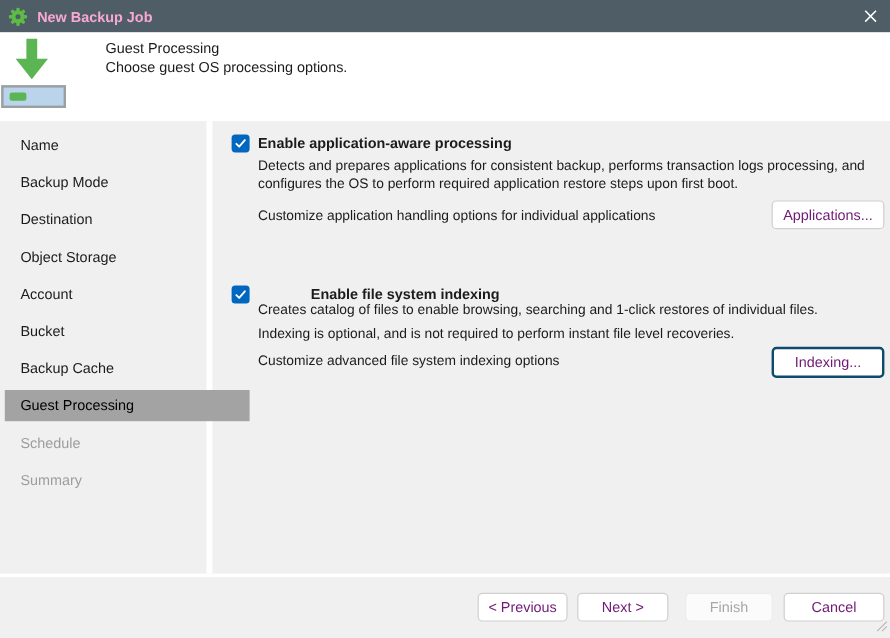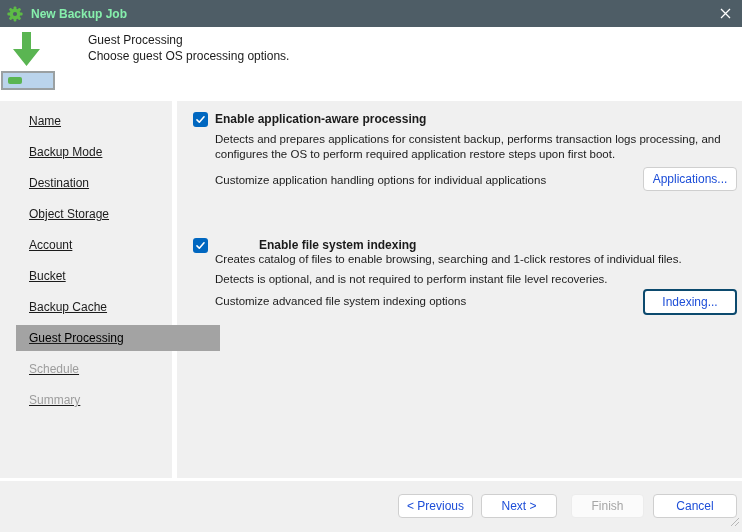--- a/index.html
+++ b/index.html
@@ -8,57 +8,57 @@
     position:relative; width:742px; height:532px; overflow:hidden;
     background:#f0f0f0; font-family:"Liberation Sans", sans-serif;
     font-size:12px; color:#1b1b1b;
   }
   
   .titlebar {
     position:absolute; left:0; top:0; width:742px; height:27px;
     background:#4e5d66; display:flex; align-items:center;
   }
   .gear { display:inline-flex; margin-left:7px; }
-  .titletext { color:#86efac; margin-left:8px; font-weight:700; font-size:12px; }
+  .titletext { color:#f9a8d4; margin-left:8px; font-weight:700; font-size:12px; }
   .closebtn {
     position:absolute; right:0; top:0; width:34px; height:27px;
     display:flex; align-items:center; justify-content:center; cursor:pointer;
   }
   
   .banner { position:absolute; left:0; top:27px; width:742px; height:74px; background:#ffffff; }
   .arrowicon { position:absolute; left:9px; top:5px; }
   .progbar {
     position:absolute; left:1px; top:44px; width:54px; height:19px;
     background:#bad4ec; border:2px solid #9aa0a2;
   }
   .progfill { position:absolute; left:5px; top:4px; width:14px; height:7px; background:#5ab552; border-radius:2px; }
   .bannertitle { position:absolute; left:88px; top:6px; line-height:15px; }
   .bannersub   { position:absolute; left:88px; top:22px; line-height:15px; }
   
   .body { position:absolute; left:0; top:101px; width:742px; height:377px; background:#f0f0f0; }
   .vsep { position:absolute; left:172px; top:0; width:5px; height:377px; background:#ffffff; }
-  .sidebar { position:absolute; left:16px; top:7px; width:204px;text-decoration:underline; }
+  .sidebar { position:absolute; left:4px; top:7px; width:204px; }
   .nav {
     height:26px; line-height:26px; padding-left:13px; margin-bottom:5px;
     color:#1b1b1b; cursor:default;
   }
   .nav.sel { background:#a3a3a3; color:#000000; }
   .nav.dis { color:#9d9d9d; }
   
   .content { position:absolute; left:177px; top:0; width:565px; height:360px; }
   .cb {
     position:absolute; width:15px; height:15px; background:#0067c0;
     border-radius:3px; display:flex; align-items:center; justify-content:center; cursor:pointer;
   }
   .sectitle { position:absolute; left:38px; font-weight:700; line-height:15px; white-space:nowrap; }
   .desc { position:absolute; left:38px; font-size:11.5px; line-height:15px; white-space:nowrap; }
   .customize { position:absolute; left:38px; font-size:11.5px; line-height:15px; white-space:nowrap; }
   .btn {
     position:absolute; background:#ffffff; border:1px solid #cfcfcf; border-radius:4px;
-    font-family:"Liberation Sans", sans-serif; font-size:12px; color:#1d4ed8; cursor:pointer;
+    font-family:"Liberation Sans", sans-serif; font-size:12px; color:#701a75; cursor:pointer;
   }
   .btn.focus { border:2px solid #0c4a6e; }
   .btn.disabled { background:#fbfbfb; border-color:#ececec; color:#a6a6a6; cursor:default; }
   
   .hsep { position:absolute; left:0; top:478px; width:742px; height:3px; background:#ffffff; }
   .footer { position:absolute; left:0; top:481px; width:742px; height:51px; background:#f0f0f0; }
   .fbtn { position:absolute; top:13px; height:24px; }
   .grip { position:absolute; right:2px; bottom:2px; opacity:.55; }
 </style>
 </head>
@@ -129,21 +129,21 @@
       <div class="customize" style="top:72px;">Customize application handling options for individual applications</div>
       <button class="btn" style="left:466px; top:66px; width:94px; height:24px;">Applications...</button>
 
       <div class="cb" style="left:16px; top:137px;">
         <svg width="11" height="11" viewBox="0 0 14 14">
           <polyline points="2.5,7.5 5.5,10.5 11.5,3.5" stroke="#ffffff" stroke-width="2" fill="none" stroke-linecap="round" stroke-linejoin="round"></polyline>
         </svg>
       </div>
       <div class="sectitle" style="top:137px;padding-left:44px;">Enable file system indexing</div>
       <div class="desc" style="top:151px;">Creates catalog of files to enable browsing, searching and 1-click restores of individual files.</div>
-      <div class="desc" style="top:171px;">Detects is optional, and is not required to perform instant file level recoveries.</div>
+      <div class="desc" style="top:171px;">Indexing is optional, and is not required to perform instant file level recoveries.</div>
       <div class="customize" style="top:193px;">Customize advanced file system indexing options</div>
       <button class="btn focus" style="left:466px; top:188px; width:94px; height:26px;">Indexing...</button>
 
     </div>
   </div>
 
   <div class="hsep"></div>
   <div class="footer">
     <button class="btn fbtn" style="left:398px; width:75px;">&lt; Previous</button>
     <button class="btn fbtn" style="left:481px; width:76px;">Next &gt;</button>

